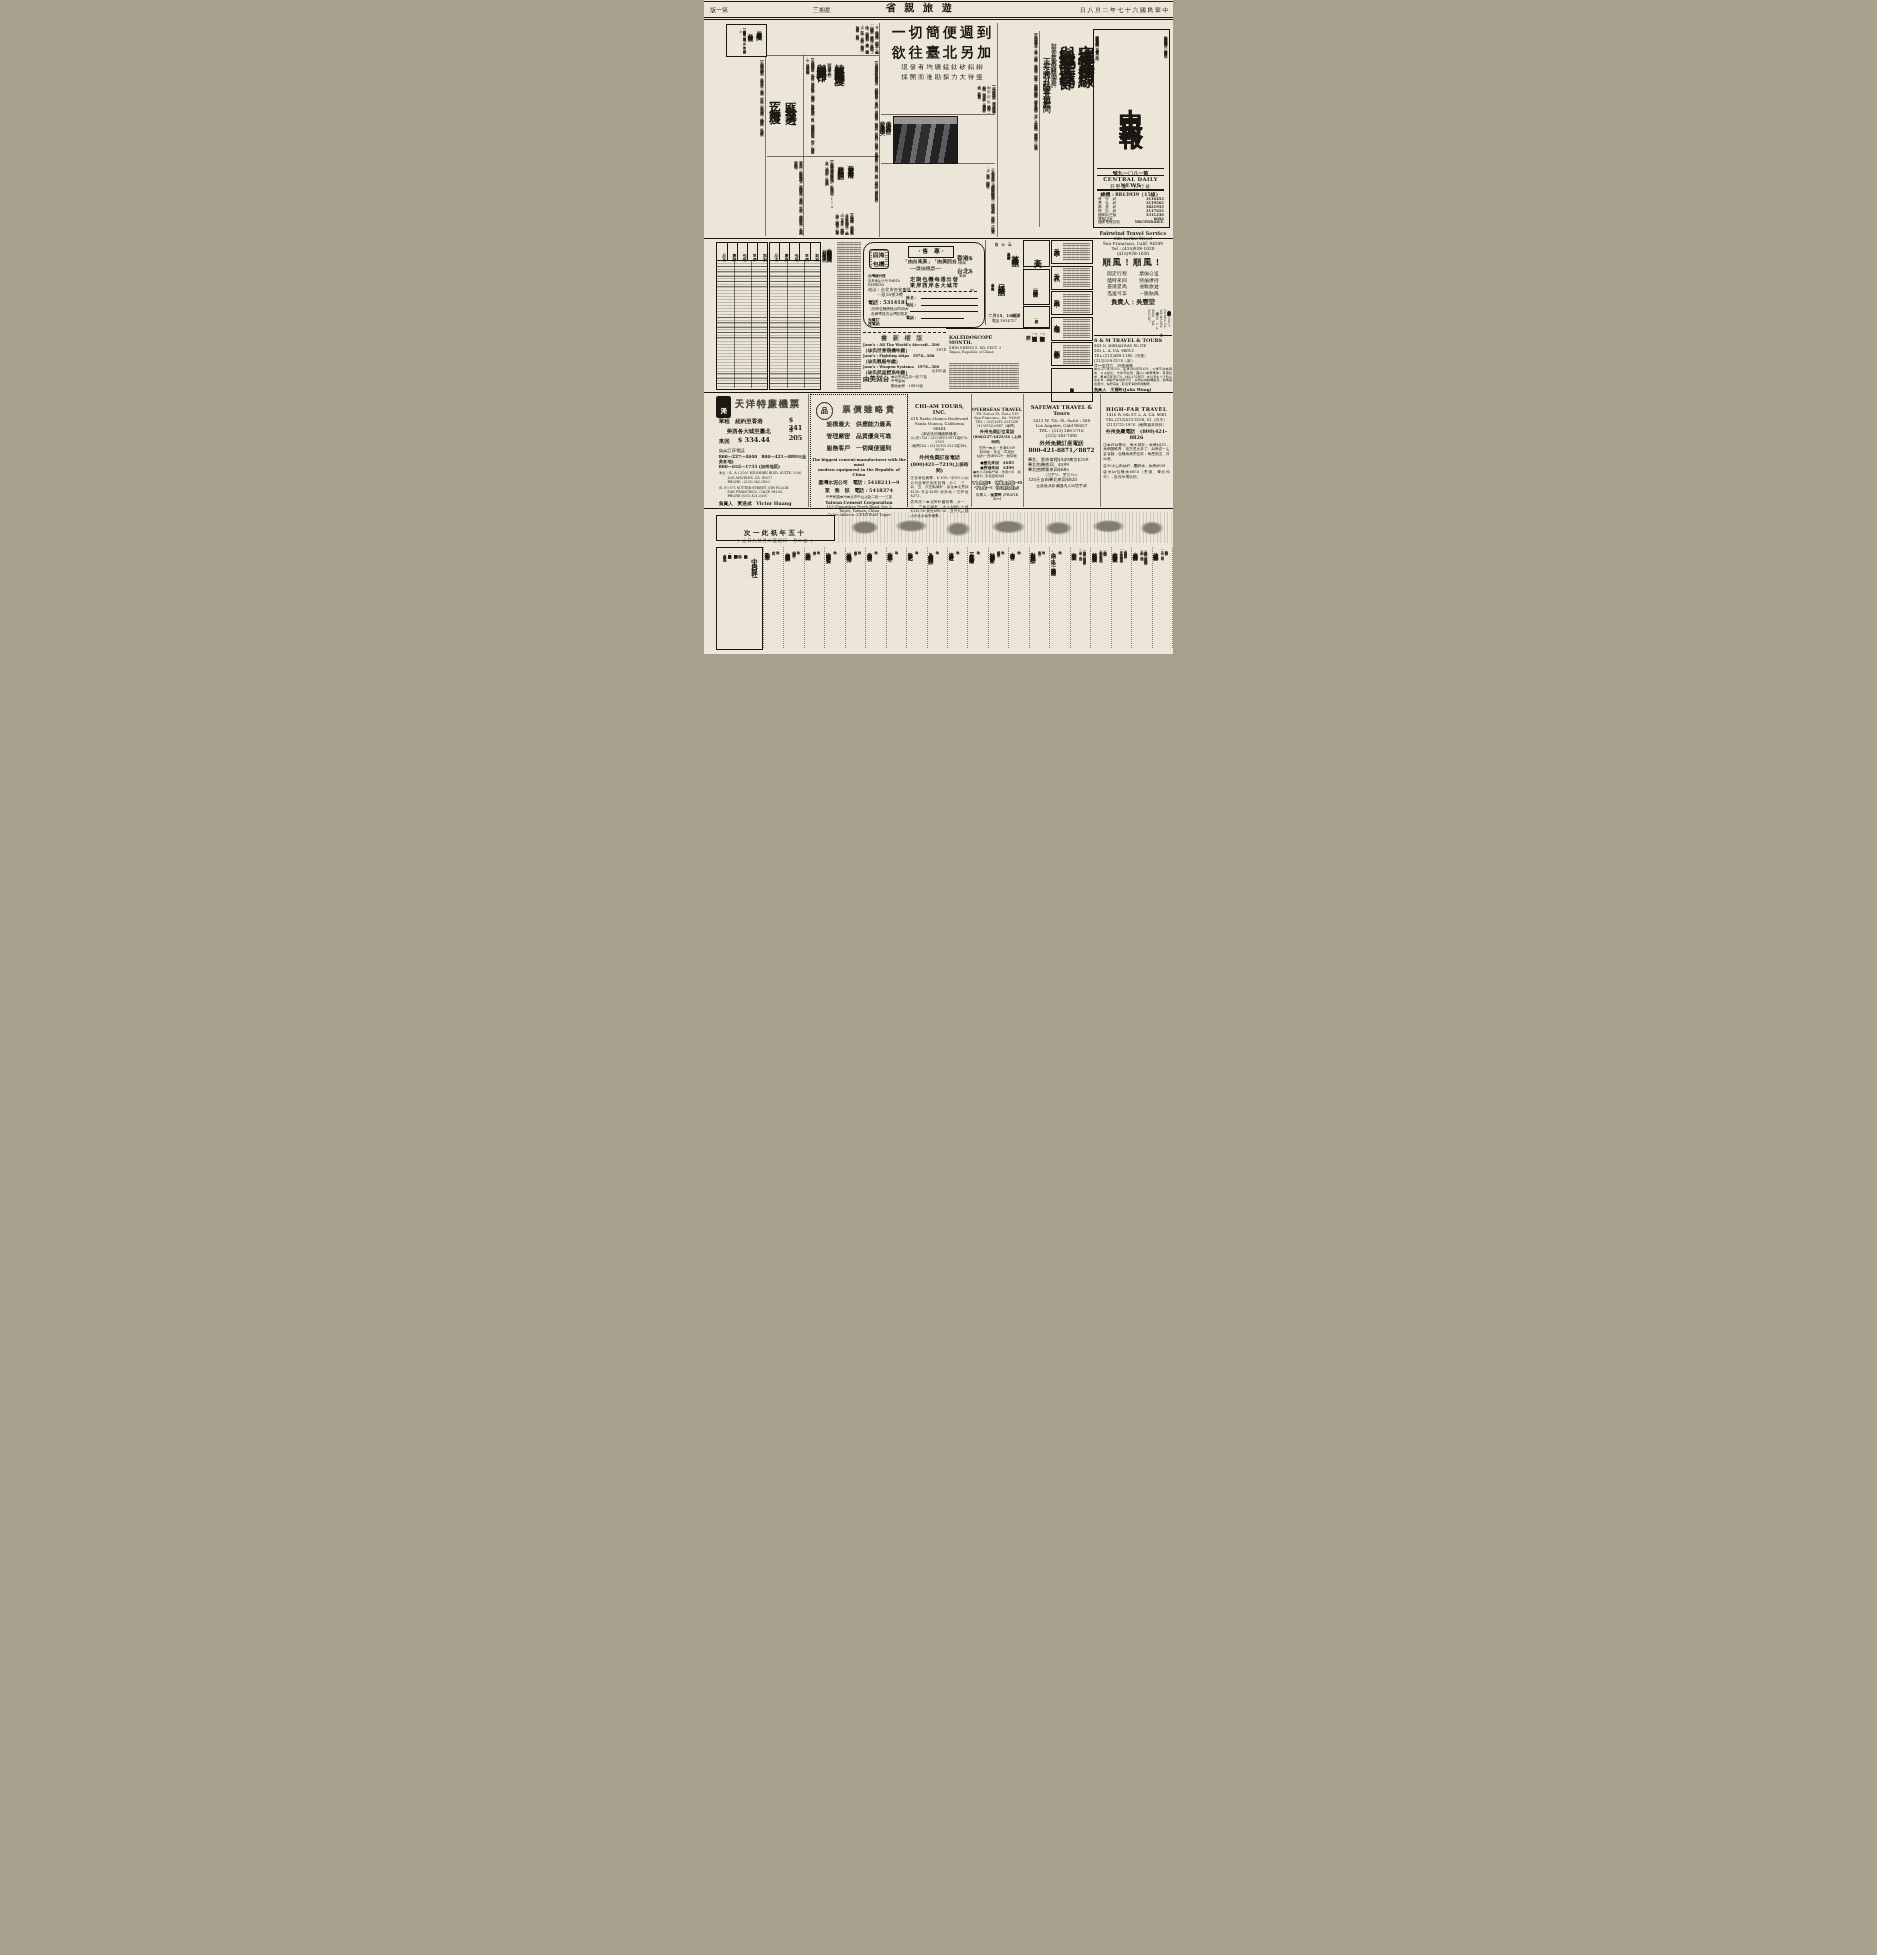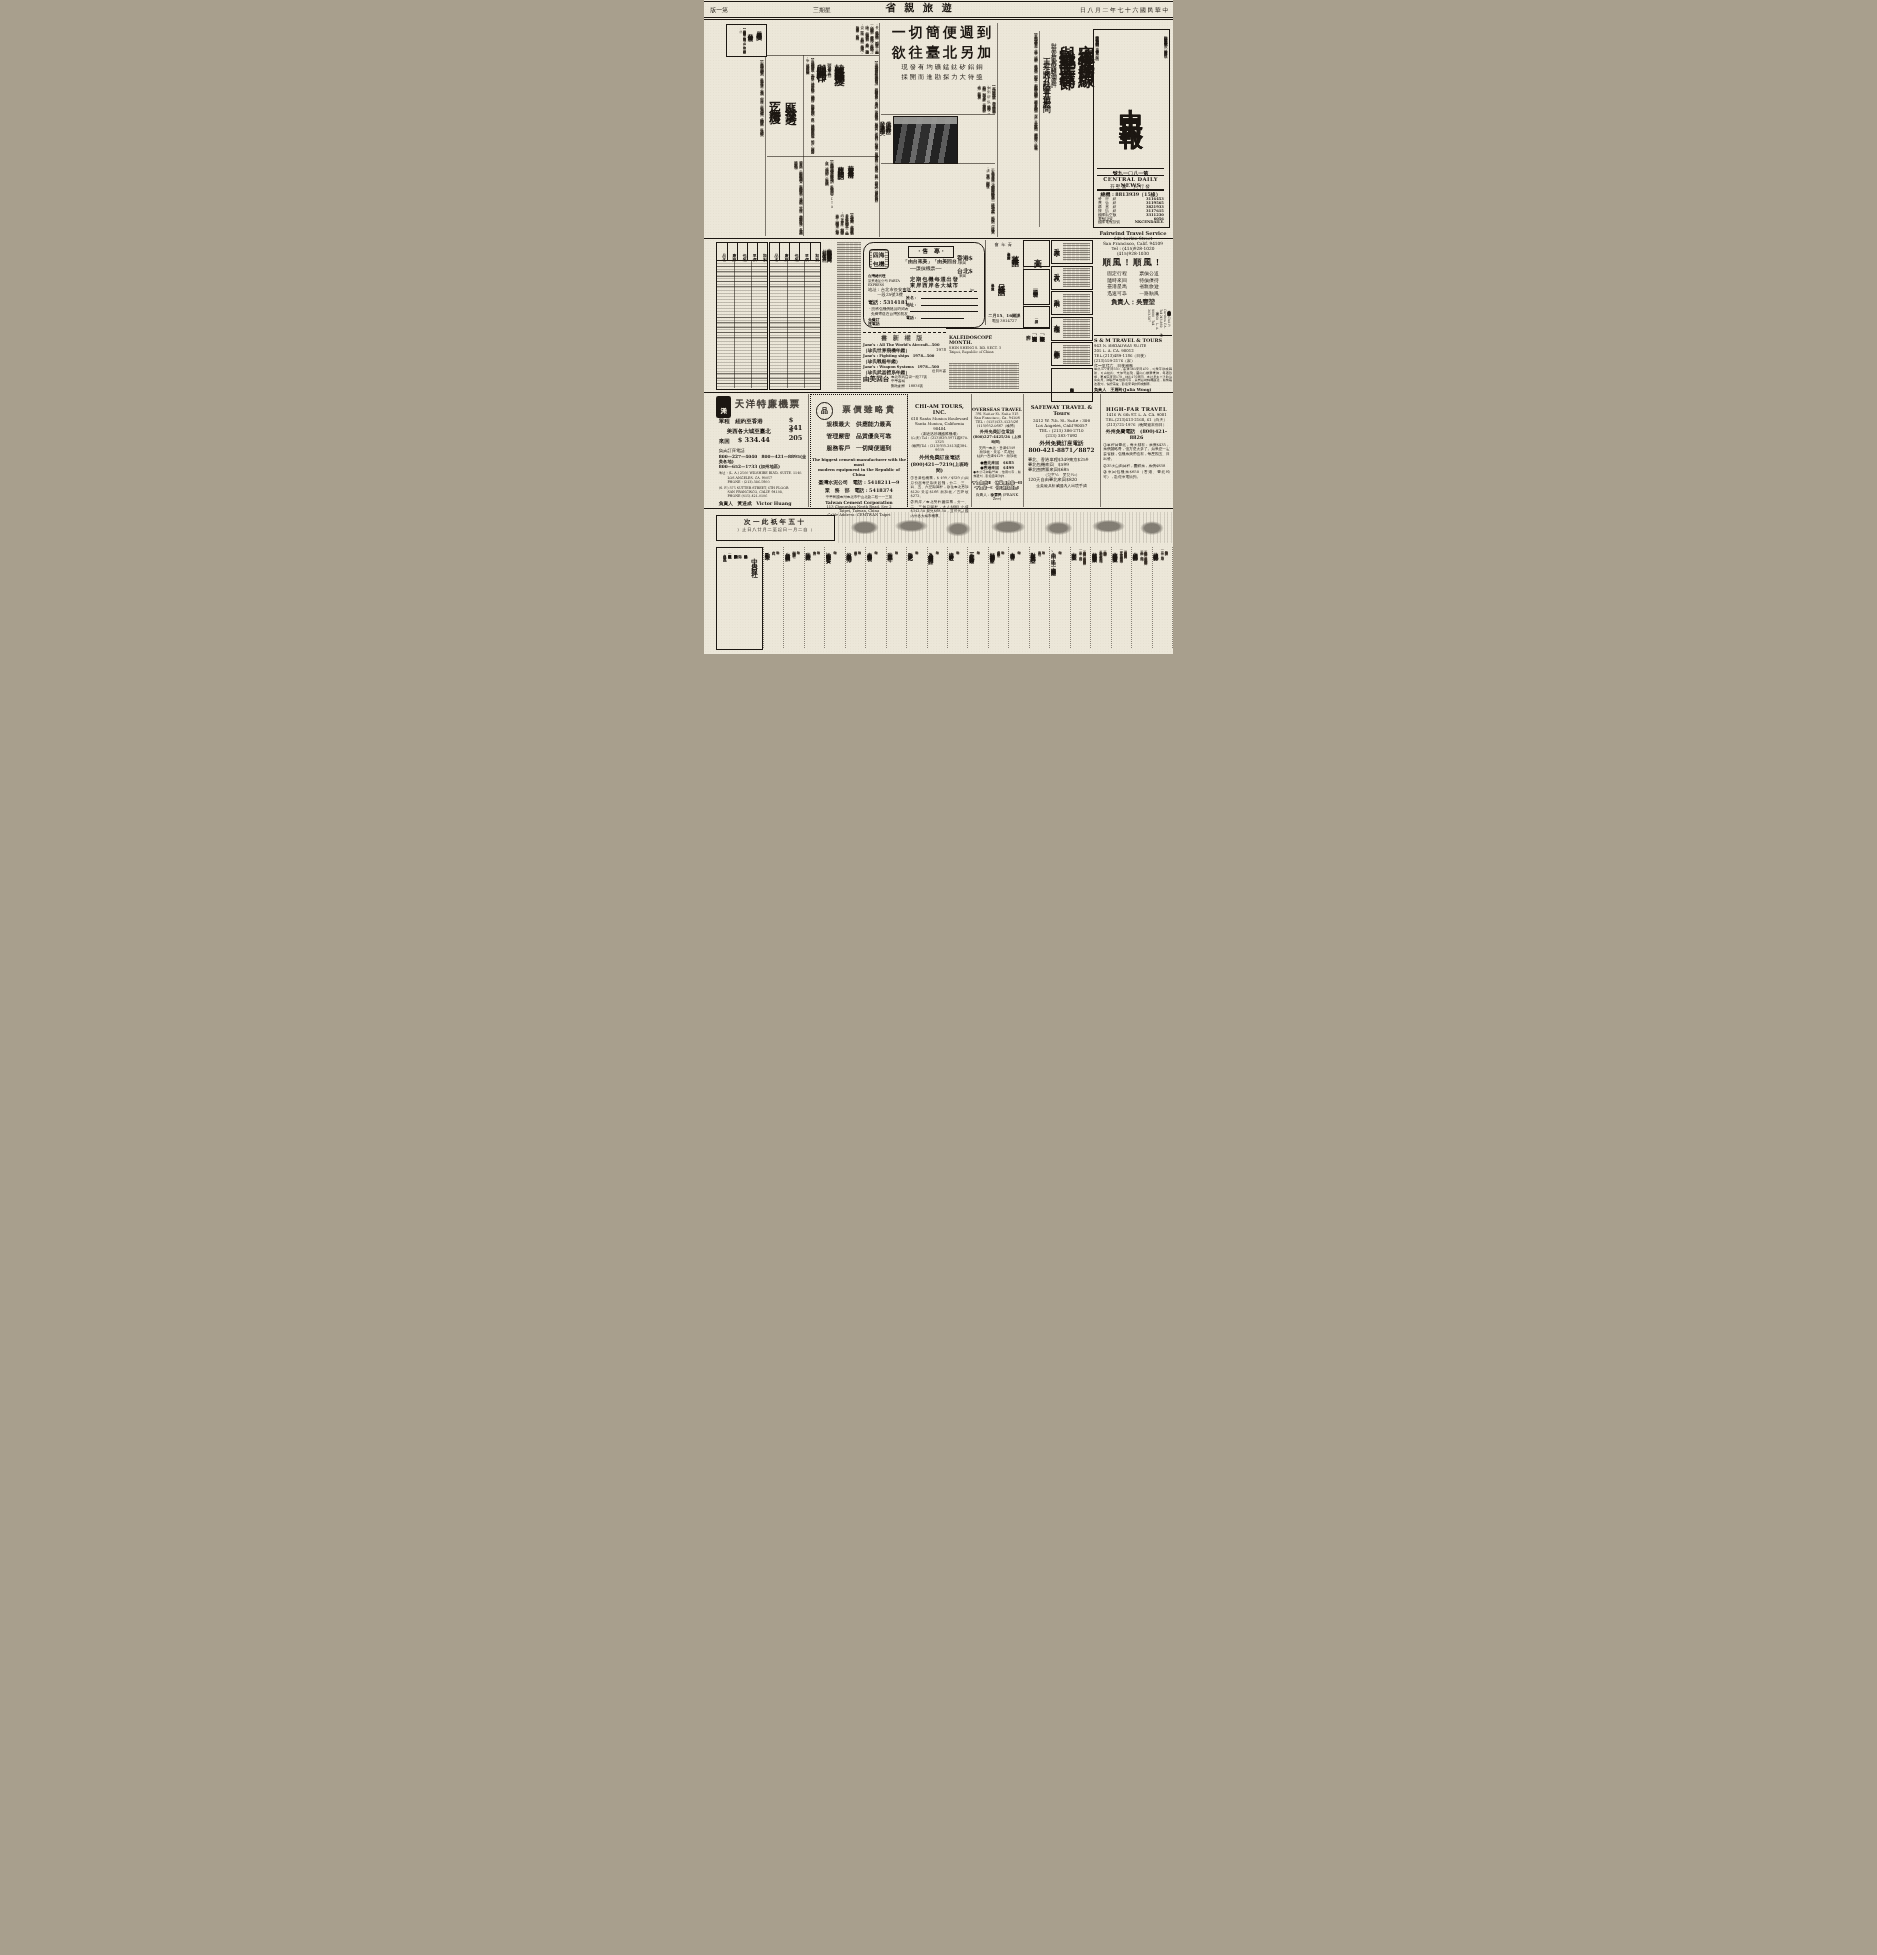--- a/index.html
+++ b/index.html
@@ -419,21 +419,21 @@
     <div style="font-size:3.9px;">TEL.(213)413-2160, 61（白天）</div>
     <div style="font-size:3.9px;">(213)725-1976（晚間週末假日）</div>
     <div class="b" style="font-size:4.9px;margin-top:1.6px;">外州免費電話　(800)421-8826</div>
     <div style="font-size:3.7px;line-height:4.9px;text-align:justify;padding:0 2.3px;margin-top:2.3px;">①單程回臺北，每天都有：票價$435，票價雖略貴，但方便太多了。如果您一定要省錢，包機票我們也有，每星期五、日出發。</div>
     <div style="font-size:3.7px;line-height:4.9px;text-align:left;padding:0 2.3px;margin-top:1.6px;">②35天自由回程，團體票，票價$838</div>
     <div style="font-size:3.7px;line-height:4.9px;text-align:justify;padding:0 2.3px;margin-top:1.6px;">③來回包機票$650（香港、臺北均可），歡迎來電洽詢。</div>
   </div>
 
   <div class="abs" style="left:11.7px;top:512px;width:456px;height:31px;">
     <div class="abs box c" style="left:0;top:3.1px;width:117px;height:23.5px;">
-      <div class="b" style="font-size:6.6px;letter-spacing:2.3px;margin-top:2px;">次一此祇年五十</div>
+      <div class="b" style="font-size:6.6px;letter-spacing:2.3px;margin-top:13px;">次一此祇年五十</div>
       <div style="font-size:4.3px;letter-spacing:0.8px;">）止日八廿月二至起日一月二自（</div>
     </div>
     <div class="abs" style="left:122px;top:0;width:334px;height:31px;opacity:.5;filter:blur(0.4px);
       background:
        radial-gradient(ellipse 23.5px 11.7px at 8% 50%, #1c1712 0 40%, transparent 60%),
        radial-gradient(ellipse 27px 10.2px at 22% 45%, #1c1712 0 38%, transparent 62%),
        radial-gradient(ellipse 21.5px 12.5px at 36% 55%, #1c1712 0 36%, transparent 60%),
        radial-gradient(ellipse 28px 11px at 51% 48%, #1c1712 0 40%, transparent 62%),
        radial-gradient(ellipse 23.5px 11.7px at 66% 52%, #1c1712 0 36%, transparent 60%),
        radial-gradient(ellipse 26.6px 10.6px at 81% 46%, #1c1712 0 40%, transparent 62%),

